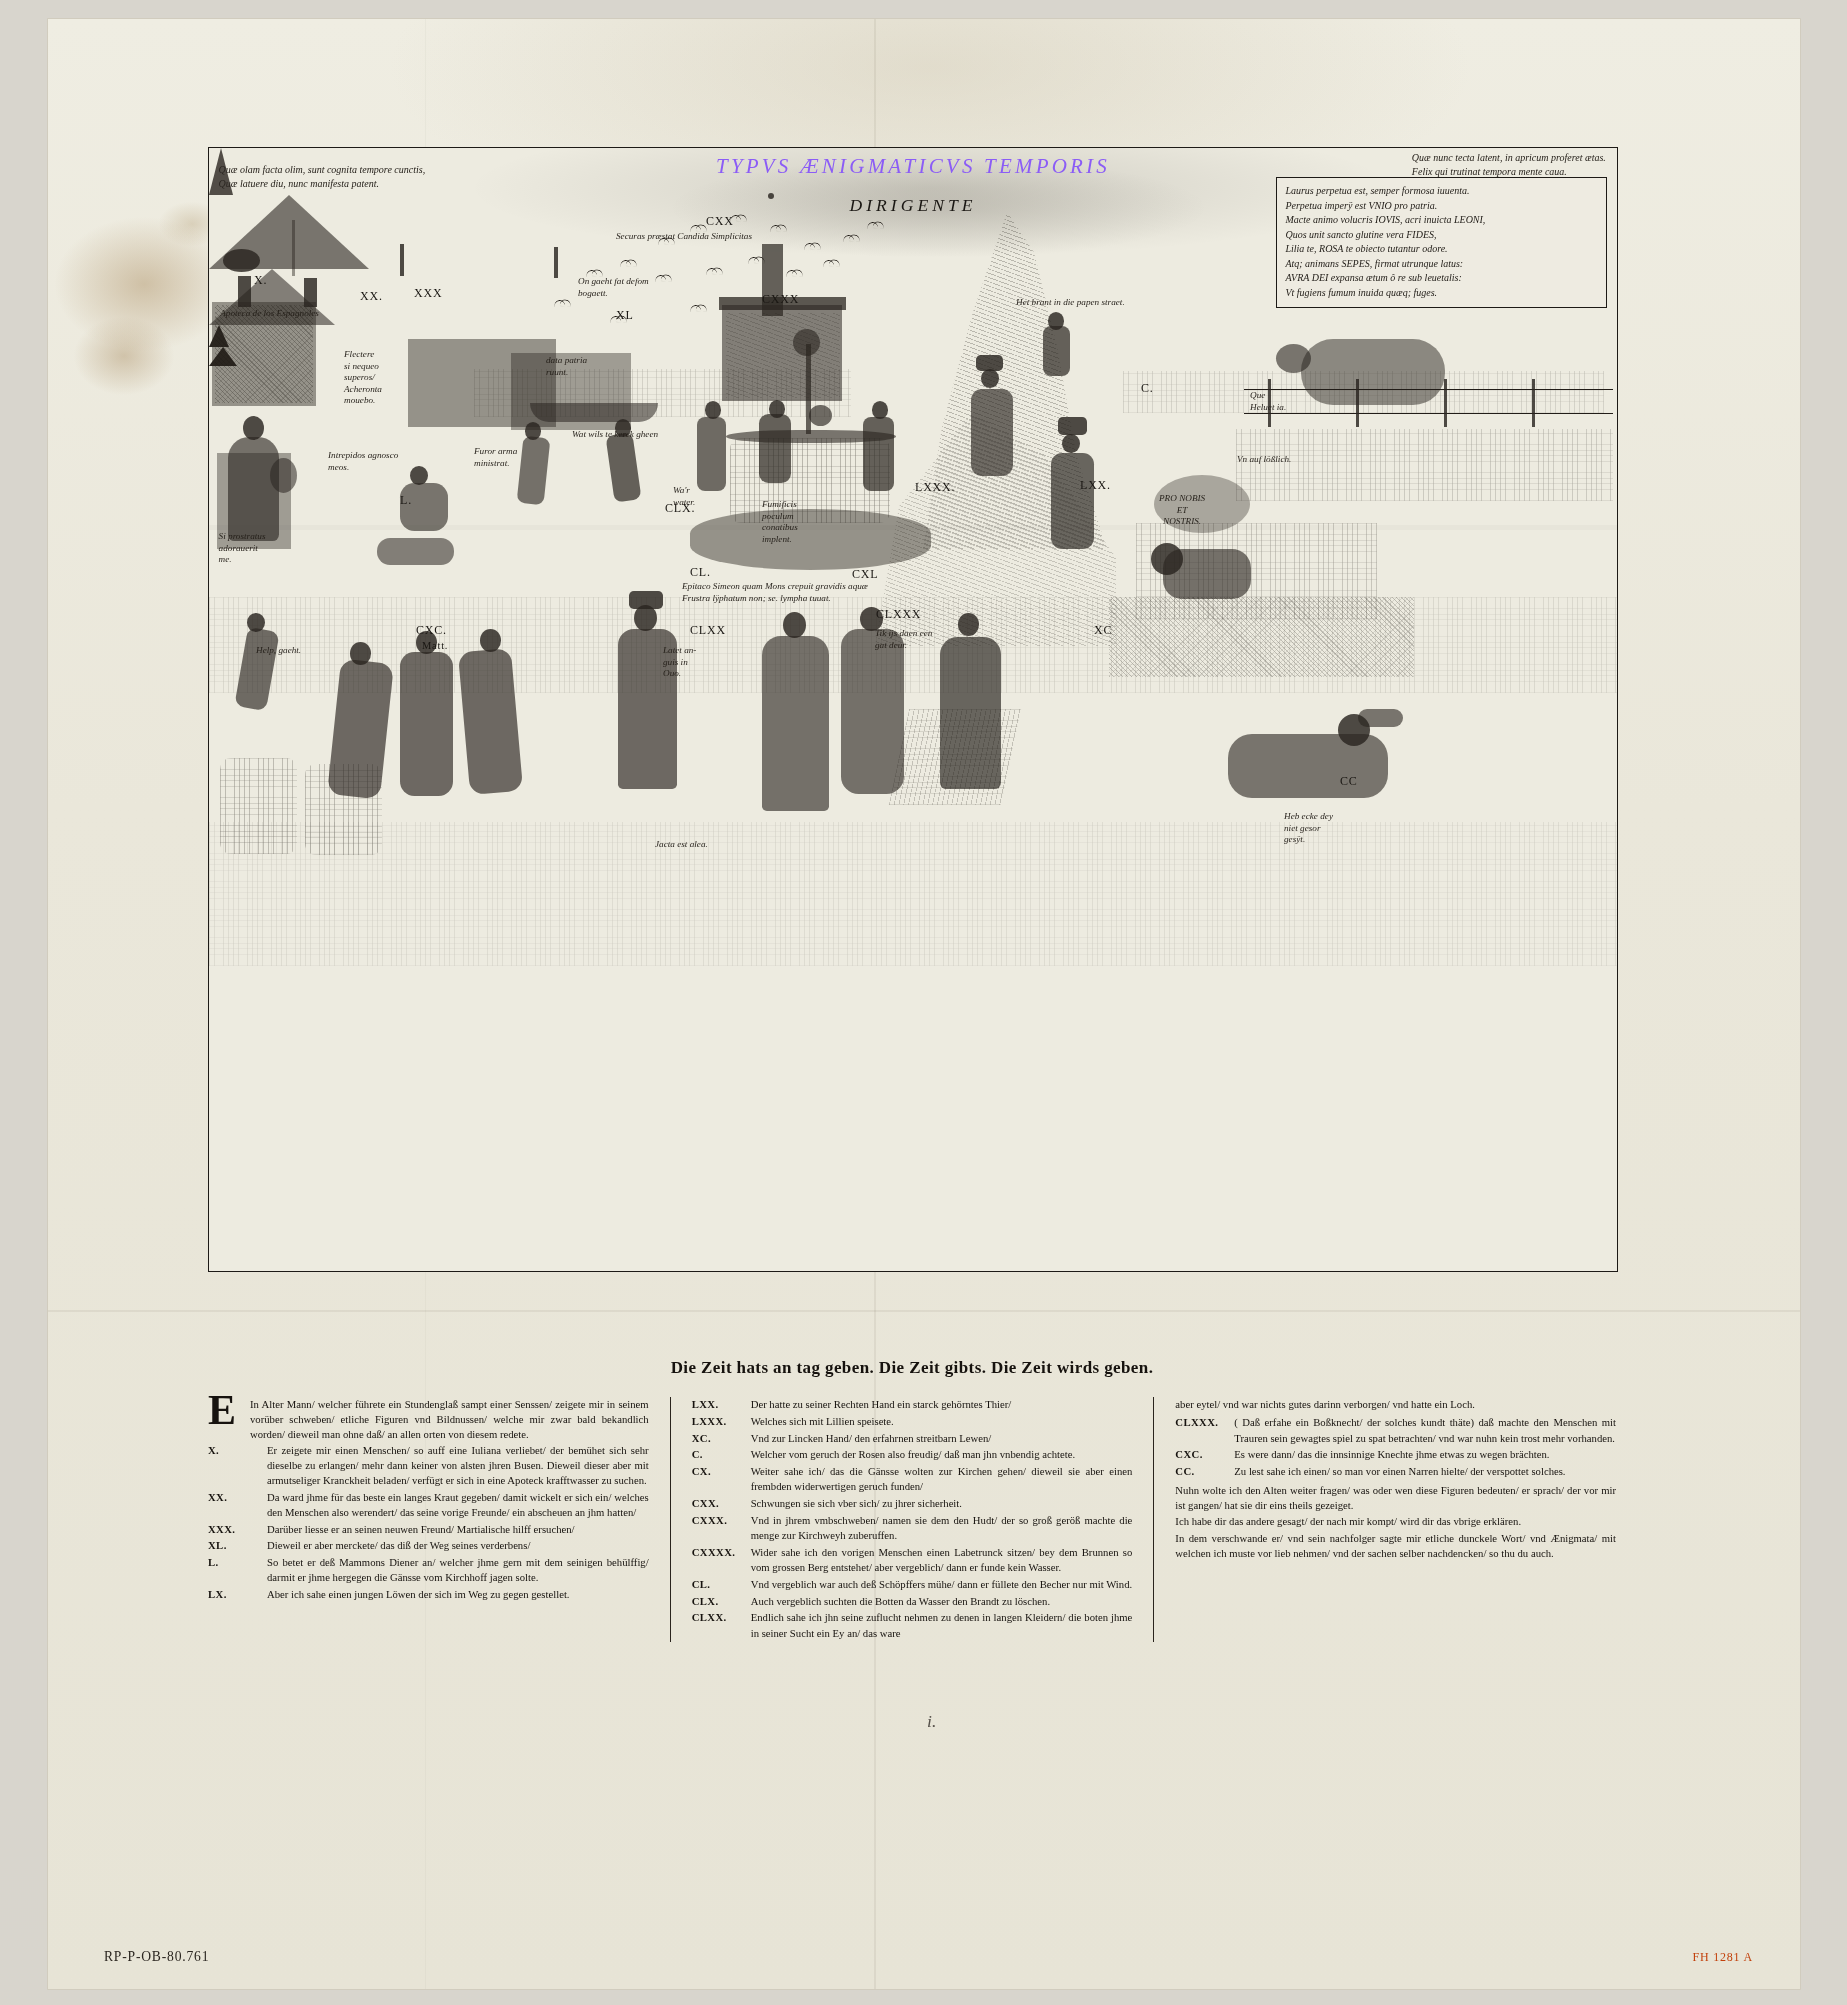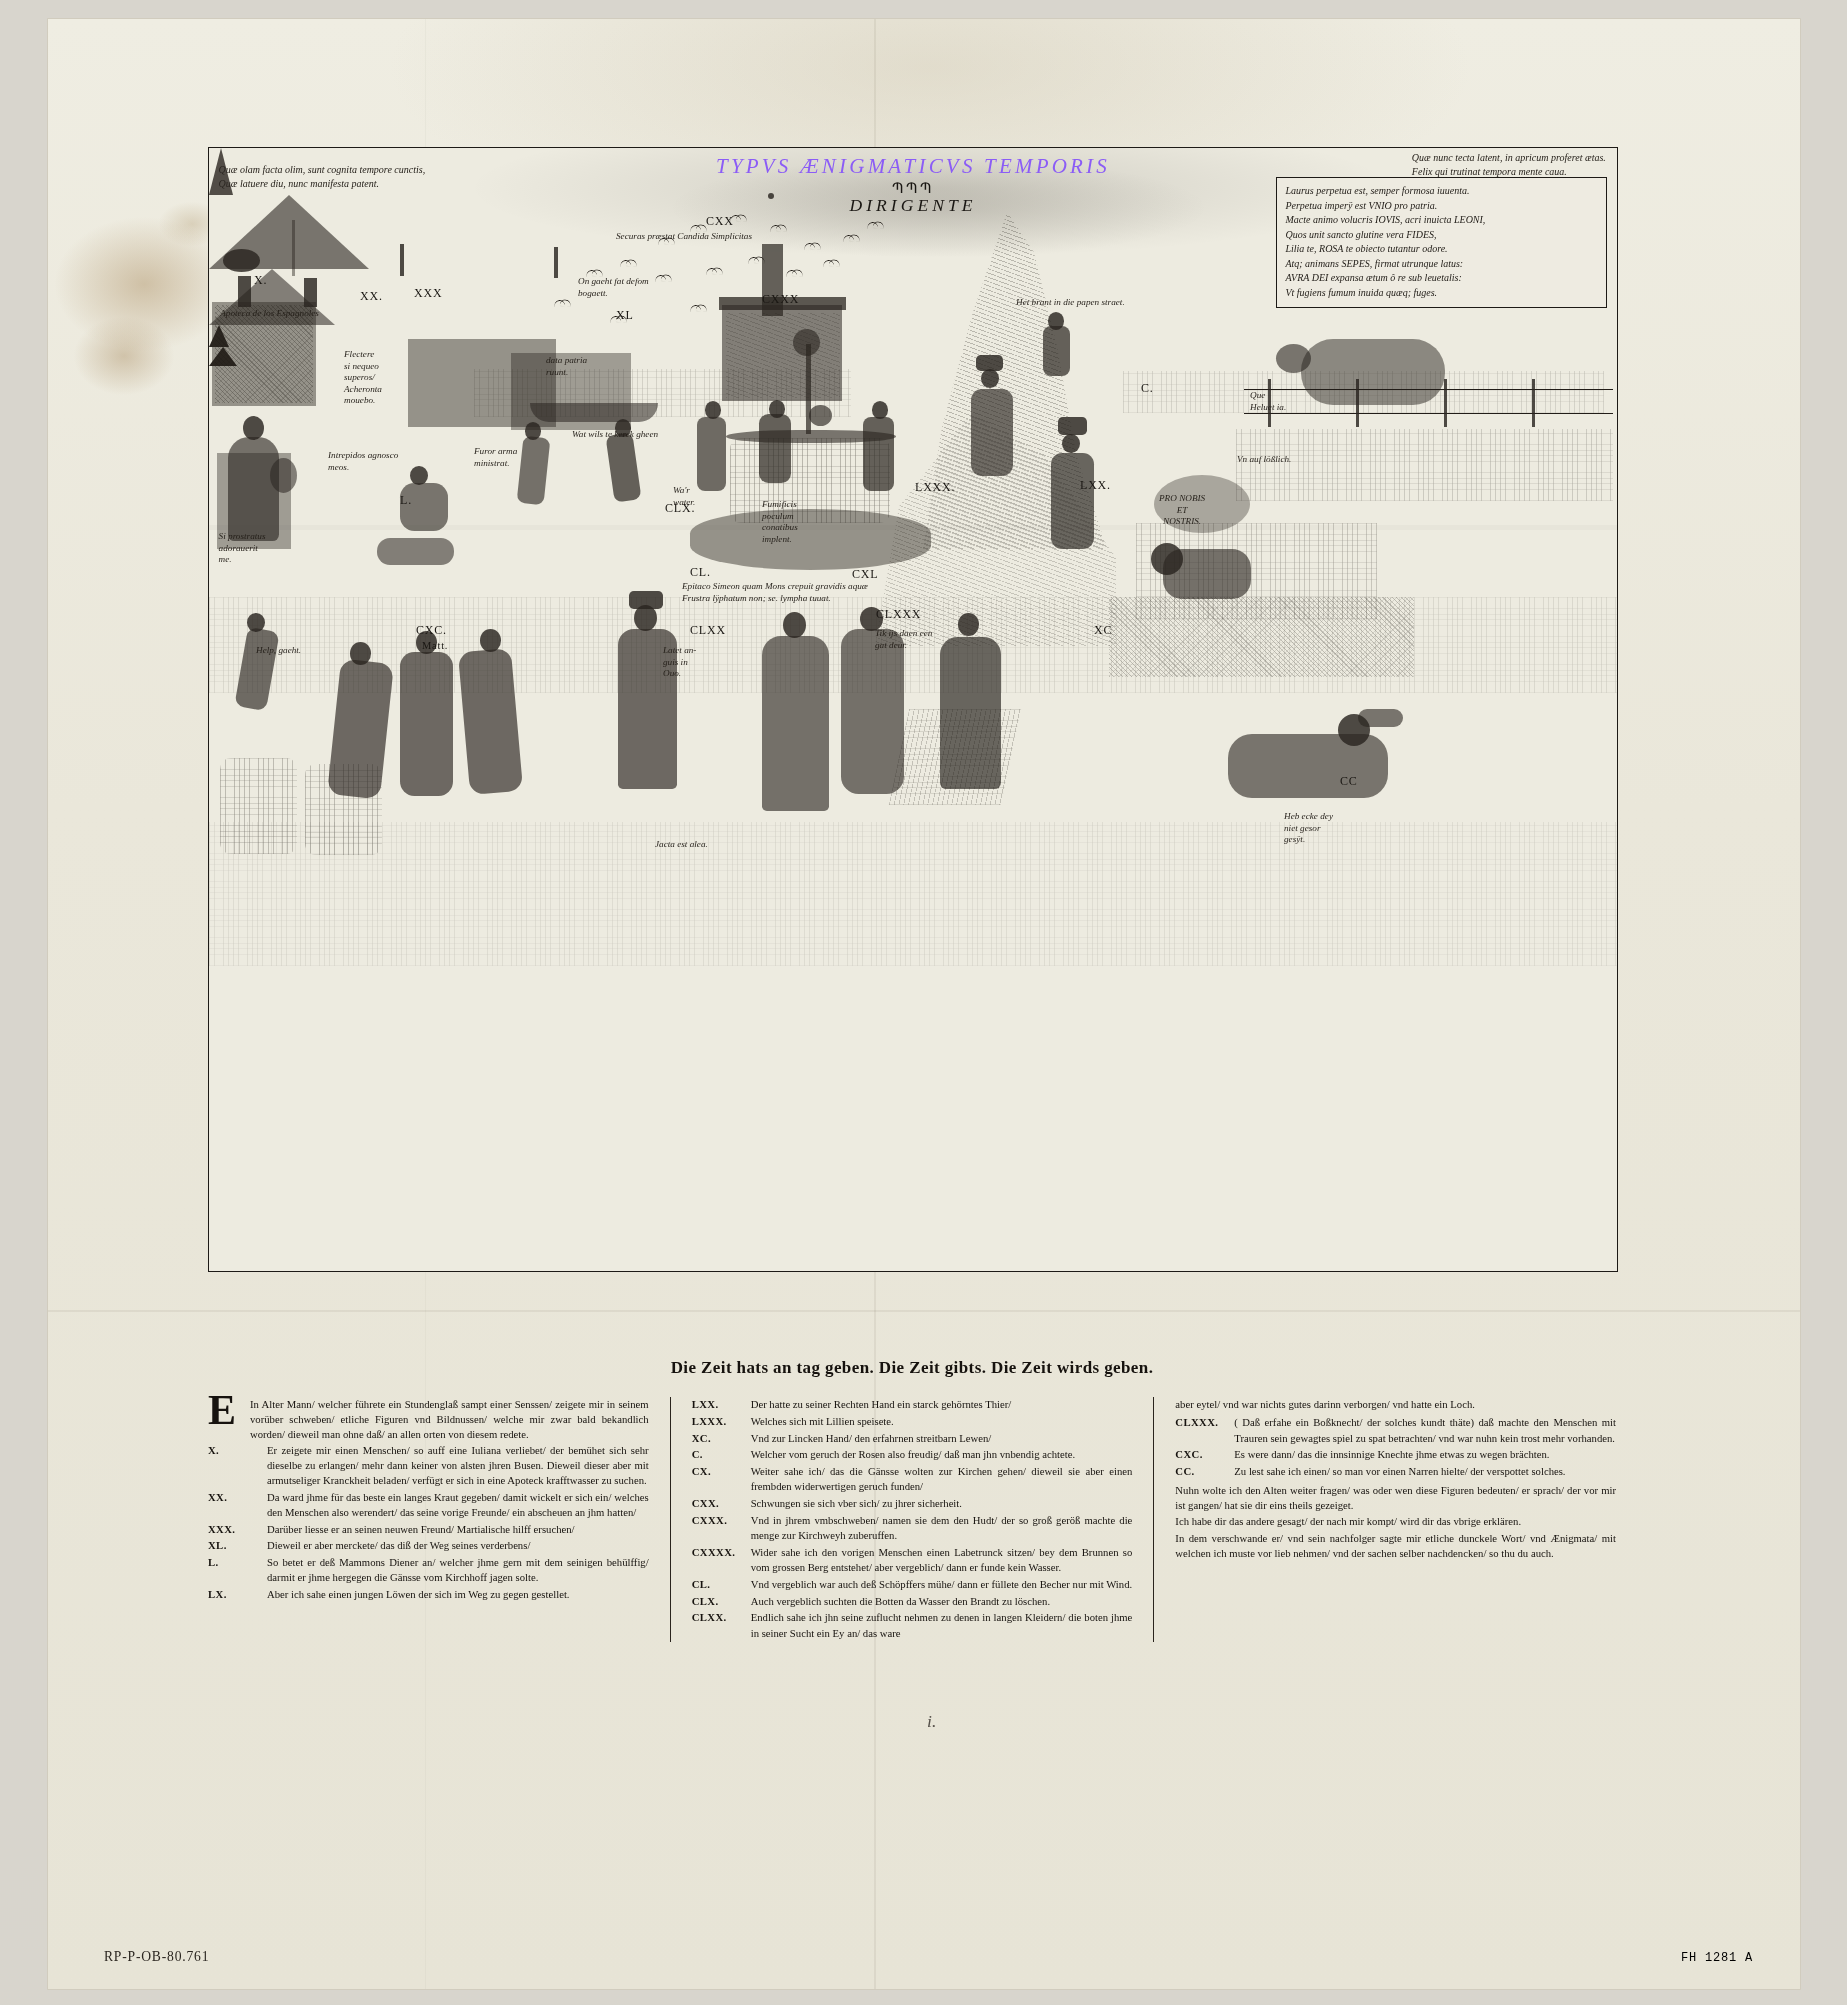--- a/index.html
+++ b/index.html
@@ -219,23 +219,22 @@
     bottom: 24px;
     font-size: 13.6px;
     color: #2b2620;
     letter-spacing: 0.8px;
   }
   .footer-right {
     position: absolute;
     right: 47px;
     bottom: 24px;
     font-size: 12px;
-    color: #000000;
+    color: #c2410c;
     letter-spacing: 0.8px;
-    font-family: Liberation Mono, monospace;
   }
   .pencil-mark {
     position: absolute;
     left: 879px;
     top: 1692px;
     font-size: 17.6px;
     color: #55504a;
     font-style: italic;
   }
   .stamp-right {
@@ -293,21 +292,20 @@
 
       <div class="cloud" style="left:241px;top:-32px;width:962px;height:144px;"></div>
       <div class="cloud" style="left:449px;top:8px;width:561px;height:104px;"></div>
 
       <div class="corner-verse verse-left">Quæ olam facta olim, sunt cognita tempore cunctis,
   Quæ latuere diu, nunc manifesta patent.</div>
       <div class="corner-verse verse-right">Quæ nunc tecta latent, in apricum proferet ætas.
   Felix qui trutinat tempora mente caua.</div>
 
       <div class="plate-title">TYPVS ÆNIGMATICVS TEMPORIS</div>
-      <div class="ink" style="top:32px;left:0;width:100%;text-align:center;font-size:14.4px;letter-spacing:2.4px;">ՊՊՊ</div>
       <div class="plate-subtitle">DIRIGENTE</div>
 
       <div class="cartouche">Laurus perpetua est, semper formosa iuuenta.
 Perpetua imperÿ est VNIO pro patria.
 Macte animo volucris IOVIS, acri inuicta LEONI,
   Quos unit sancto glutine vera FIDES,
 Lilia te, ROSA te obiecto tutantur odore.
 Atq; animans SEPES, firmat utrunque latus:
 AVRA DEI expansa ætum ô re sub leuetalis:
 Vt fugiens fumum inuida quæq; fuges.</div>

